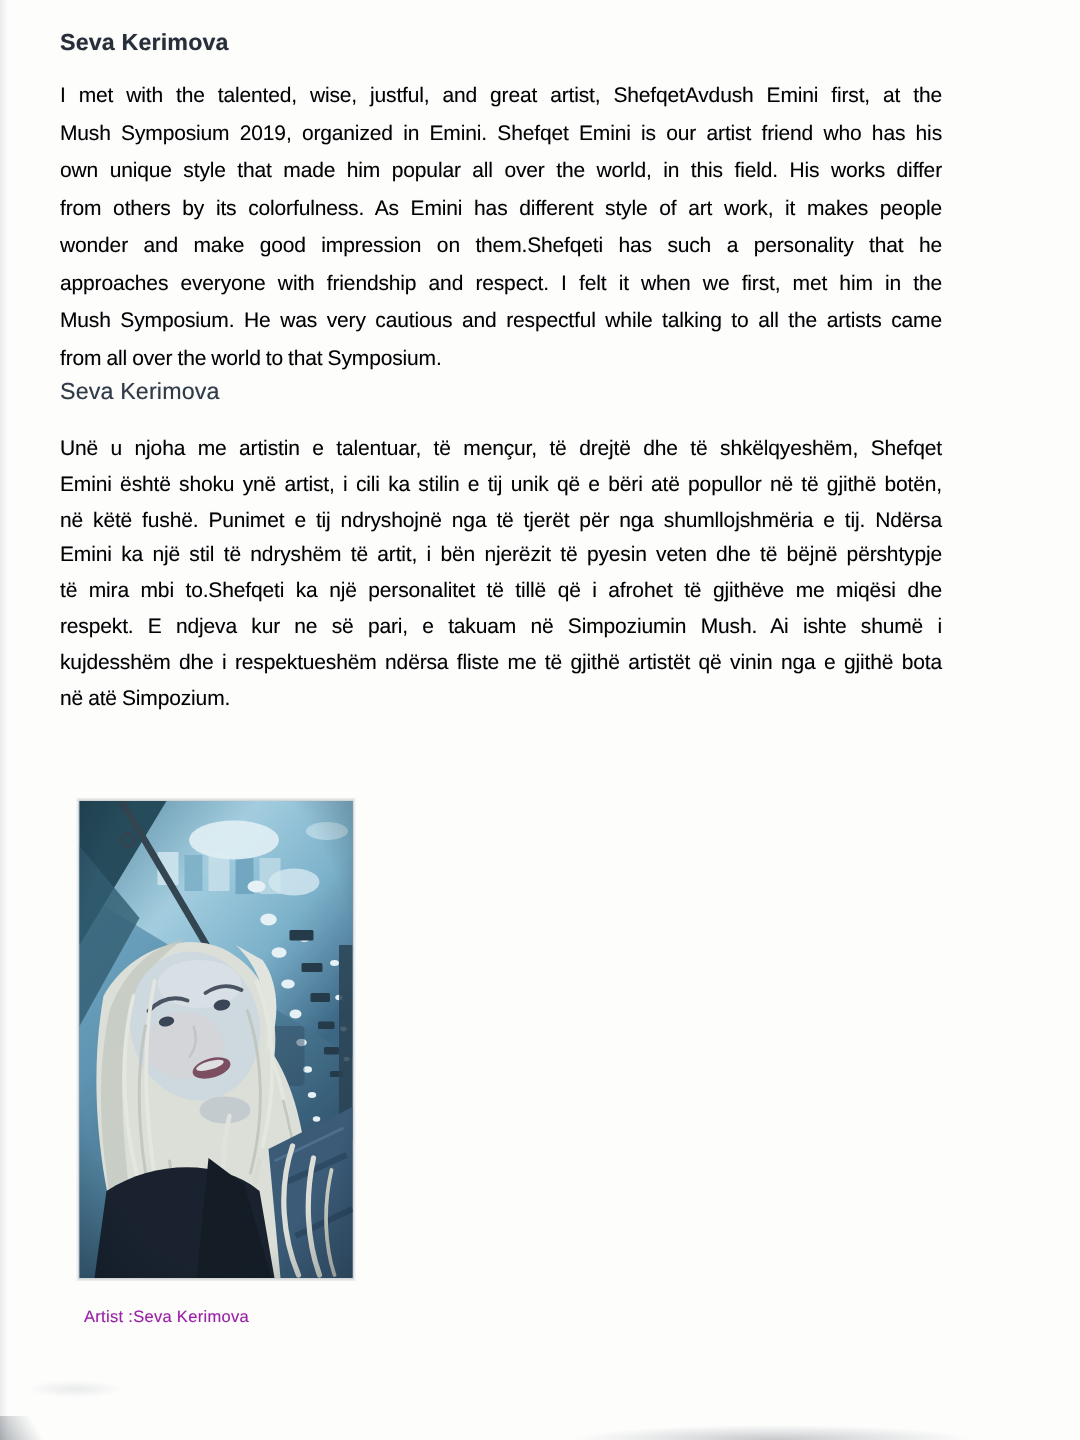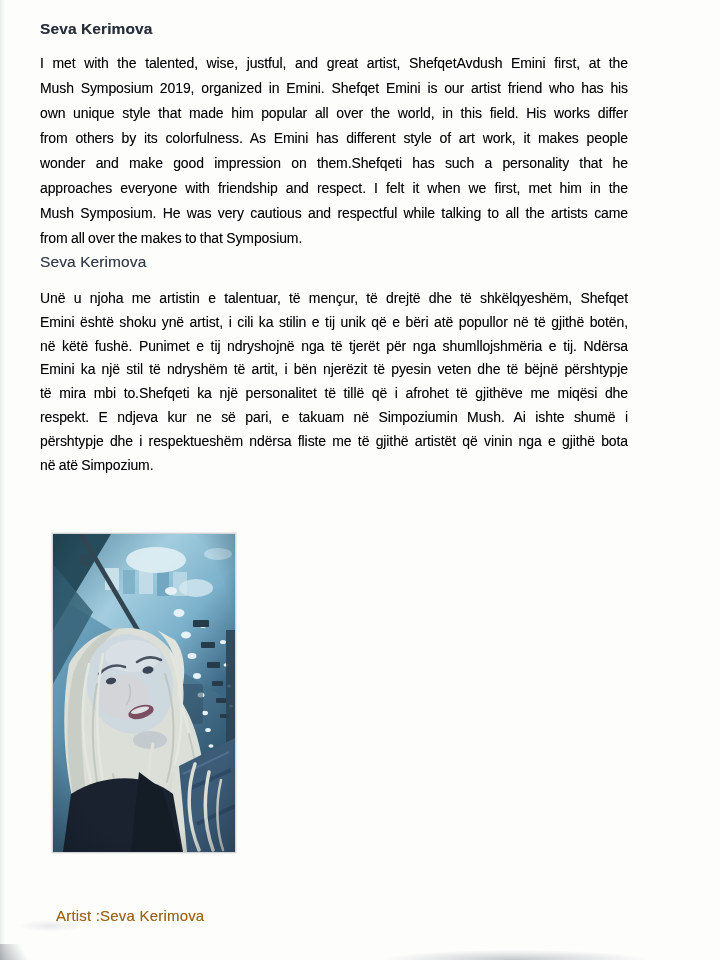--- a/index.html
+++ b/index.html
@@ -36,22 +36,22 @@
 
   .photo-frame {
     position: absolute; left: 53px; top: 534px;
     width: 182px; height: 318px; margin: 0;
     box-shadow: 0 0 0 1px #d3d5d6, 0 0 0 2px #eceeee;
     background: #35607e;
   }
   .photo-frame svg { display: block; filter: blur(0.4px); }
 
   .caption {
-    position: absolute; left: 56px; top: 907px;
-    font-size: 15px; color: #a16207;
+    position: absolute; left: 56px; top: 872px;
+    font-size: 11px; color: #a21caf;
     letter-spacing: 0.2px;
     text-shadow: 0 0 0.6px rgba(58,66,77,0.4);
   }
 
   
   .edge-left {
     position: absolute; left: 0; top: 0; width: 7px; height: 960px;
     background: linear-gradient(to right, rgba(190,196,200,0.30), rgba(190,196,200,0) 75%);
   }
   .smudge-bl {
@@ -75,33 +75,33 @@
   <p class="h h-top">Seva Kerimova</p>
 
   <div class="para para-en">
       <div class="tline">I met with the talented, wise, justful, and great artist, ShefqetAvdush Emini first, at the</div>
       <div class="tline">Mush Symposium 2019, organized in Emini. Shefqet Emini is our artist friend who has his</div>
       <div class="tline">own unique style that made him popular all over the world, in this field. His works differ</div>
       <div class="tline">from others by its colorfulness. As Emini has different style of art work, it makes people</div>
       <div class="tline">wonder and make good impression on them.Shefqeti has such a personality that he</div>
       <div class="tline">approaches everyone with friendship and respect. I felt it when we first, met him in the</div>
       <div class="tline">Mush Symposium. He was very cautious and respectful while talking to all the artists came</div>
-      <div class="tline">from all over the makes to that Symposium.</div>
+      <div class="tline">from all over the world to that Symposium.</div>
     </div>
 
   <p class="h h-mid">Seva Kerimova</p>
 
   <div class="para para-sq">
       <div class="tline">Unë u njoha me artistin e talentuar, të mençur, të drejtë dhe të shkëlqyeshëm, Shefqet</div>
       <div class="tline">Emini është shoku ynë artist, i cili ka stilin e tij unik që e bëri atë popullor në të gjithë botën,</div>
       <div class="tline">në këtë fushë. Punimet e tij ndryshojnë nga të tjerët për nga shumllojshmëria e tij. Ndërsa</div>
       <div class="tline">Emini ka një stil të ndryshëm të artit, i bën njerëzit të pyesin veten dhe të bëjnë përshtypje</div>
       <div class="tline">të mira mbi to.Shefqeti ka një personalitet të tillë që i afrohet të gjithëve me miqësi dhe</div>
       <div class="tline">respekt. E ndjeva kur ne së pari, e takuam në Simpoziumin Mush. Ai ishte shumë i</div>
-      <div class="tline">përshtypje dhe i respektueshëm ndërsa fliste me të gjithë artistët që vinin nga e gjithë bota</div>
+      <div class="tline">kujdesshëm dhe i respektueshëm ndërsa fliste me të gjithë artistët që vinin nga e gjithë bota</div>
       <div class="tline">në atë Simpozium.</div>
     </div>
 
   <figure class="photo-frame" aria-label="Selfie portrait of a smiling woman with long wavy blonde hair wearing a dark top, photographed from below in a blue-tinted corridor with a receding row of ceiling lights">
     <svg width="182" height="318" viewBox="0 0 182 318" role="img">
       <defs>
         <linearGradient id="pgBg" x1="0" y1="0" x2="0.55" y2="1">
           <stop offset="0" stop-color="#7fb3cc"></stop>
           <stop offset="0.45" stop-color="#5d93b0"></stop>
           <stop offset="1" stop-color="#24445c"></stop>

